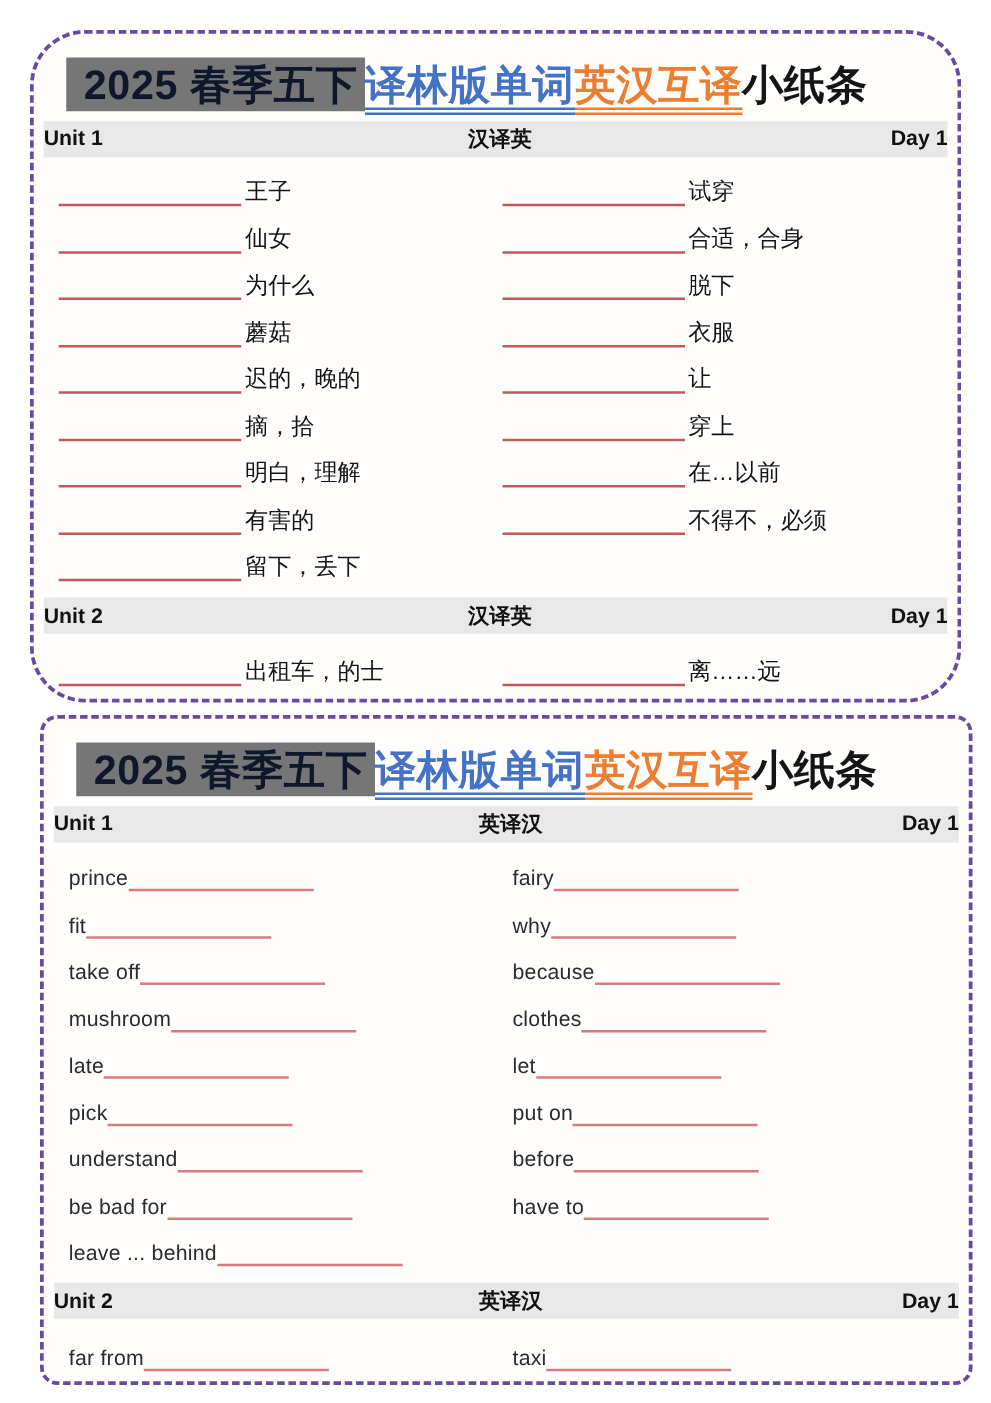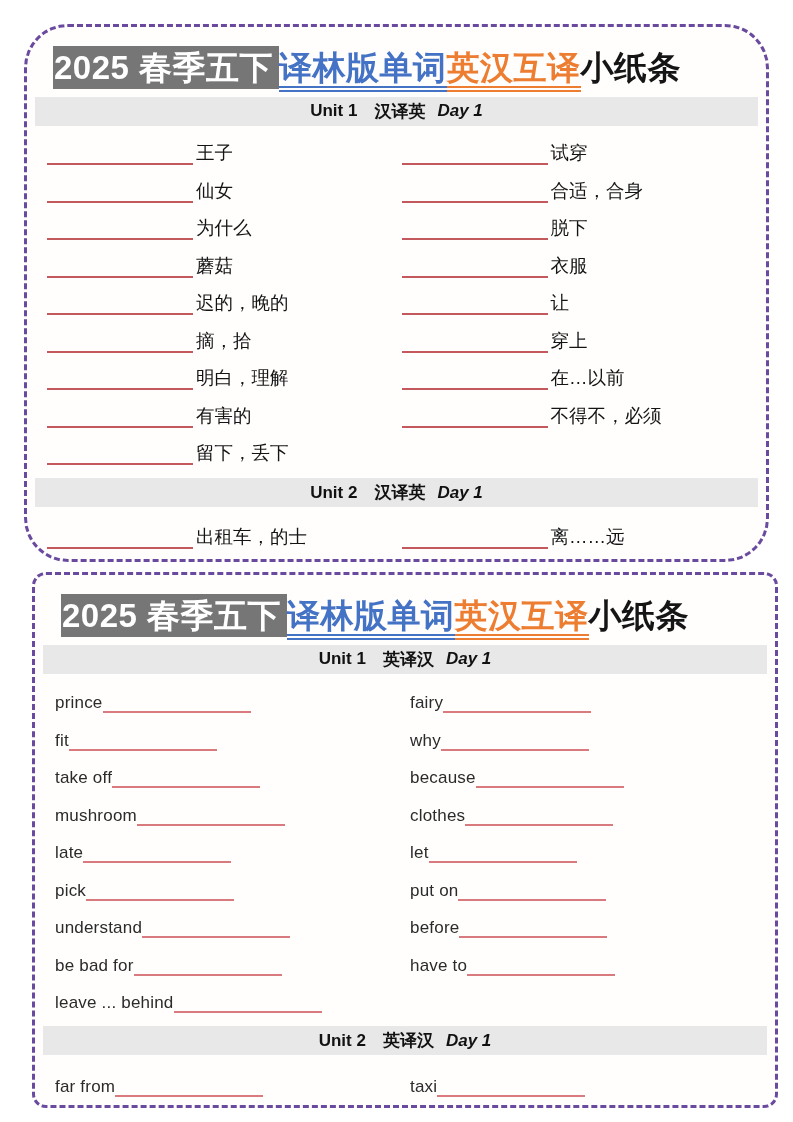--- a/index.html
+++ b/index.html
@@ -12,32 +12,32 @@
     position:absolute;box-sizing:border-box;background:#fffefd;
     border:3.5px dashed var(--border_purple,#6a4a9e);
   }
   #card1{left:24px;top:24px;width:745px;height:538px;border-radius:44px;}
   #card2{left:32px;top:572px;width:746px;height:536px;border-radius:14px;}
 
   .title{
     margin:19px 0 0 26px;font-size:33px;font-weight:bold;line-height:1.32;
     white-space:nowrap;letter-spacing:0.5px;
   }
-  .t-gray{background:var(--title_gray_bg,#767676);color:#ffffff;padding:3px 6px 3px 1px;}
+  .t-gray{background:var(--title_gray_bg,#767676);color:#0f172a;padding:3px 6px 3px 14px;}
   .t-blue{color:var(--accent_blue,#4472c4);border-bottom:6px double var(--accent_blue,#4472c4);}
   .t-orange{color:var(--accent_orange,#ed7d31);border-bottom:6px double var(--accent_orange,#ed7d31);}
   .t-black{color:#151515;}
 
   .bar{
     margin:7px 8px 0 8px;height:29px;background:var(--section_bar_bg,#e9e8e8);
-    display:flex;justify-content:center;align-items:center;
+    display:flex;justify-content:space-between;align-items:center;
     font-size:17px;font-weight:bold;color:#111;
   }
   .bar .unit{margin-right:17px;}
-  .bar .day{margin-left:12px;font-style:italic;}
+  .bar .day{margin-left:12px;}
 
   .rows{display:grid;grid-template-columns:1fr 1fr;margin:8px 10px 0 20px;}
   .cell{
     height:37.5px;display:flex;align-items:flex-end;box-sizing:border-box;
     padding-bottom:6px;font-size:18.5px;white-space:nowrap;
   }
   .rows.single .cell{height:40px;}
   .blank{display:inline-block;height:1.05em;}
   #card1 .blank{width:146px;border-bottom:2px solid var(--blank_line_top,#c4595d);}
   #card2 .blank{width:148px;border-bottom:2px solid var(--blank_line_bottom,#d97b7e);}

